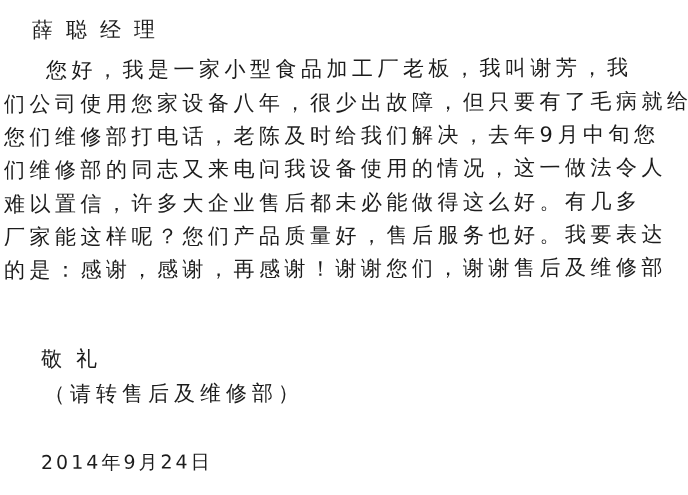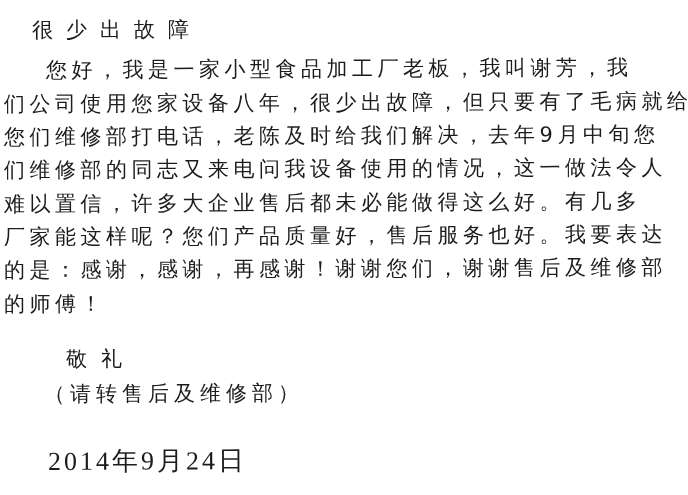--- a/index.html
+++ b/index.html
@@ -41,63 +41,61 @@
   .line-2 { top: 56px; }
   .line-3 { top: 90px; }
   .line-4 { top: 123px; }
   .line-5 { top: 156px; }
   .line-6 { top: 190px; }
   .line-7 { top: 223px; }
   .line-8 { top: 256px; }
   .line-9 { top: 290px; }
   .closing {
     top: 345px;
-    left: 66px;
+    left: 41px;
     letter-spacing: 14px;
   }
   .postscript {
     top: 380px;
     left: 44px;
     letter-spacing: 5px;
   }
   .signature {
     top: 418px;
     left: 55px;
     letter-spacing: 10px;
   }
   .date-line {
     top: 448px;
-    left: 48px;
-    font-size: 26px;
+    left: 41px;
+    font-size: 19px;
     letter-spacing: 3px;
-    font-family: Liberation Serif, serif;
   }
 </style>
 </head>
 <body>
 
 <div class="page">
 
-  <div class="hand salutation">很少出故障</div>
+  <div class="hand salutation">薛聪经理</div>
 
   <div class="hand body-line indented line-2">您好，我是一家小型食品加工厂老板，我叫谢芳，我</div>
 
   <div class="hand body-line line-3">们公司使用您家设备八年，很少出故障，但只要有了毛病就给</div>
 
   <div class="hand body-line line-4">您们维修部打电话，老陈及时给我们解决，去年9月中旬您</div>
 
   <div class="hand body-line line-5">们维修部的同志又来电问我设备使用的情况，这一做法令人</div>
 
   <div class="hand body-line line-6">难以置信，许多大企业售后都未必能做得这么好。有几多</div>
 
   <div class="hand body-line line-7">厂家能这样呢？您们产品质量好，售后服务也好。我要表达</div>
 
   <div class="hand body-line line-8">的是：感谢，感谢，再感谢！谢谢您们，谢谢售后及维修部</div>
 
-  <div class="hand body-line line-9">的师傅！</div>
 
   <div class="hand closing">敬礼</div>
 
   <div class="hand postscript">（请转售后及维修部）</div>
 
 
   <div class="hand date-line">2014年9月24日</div>
 
 </div>
 

